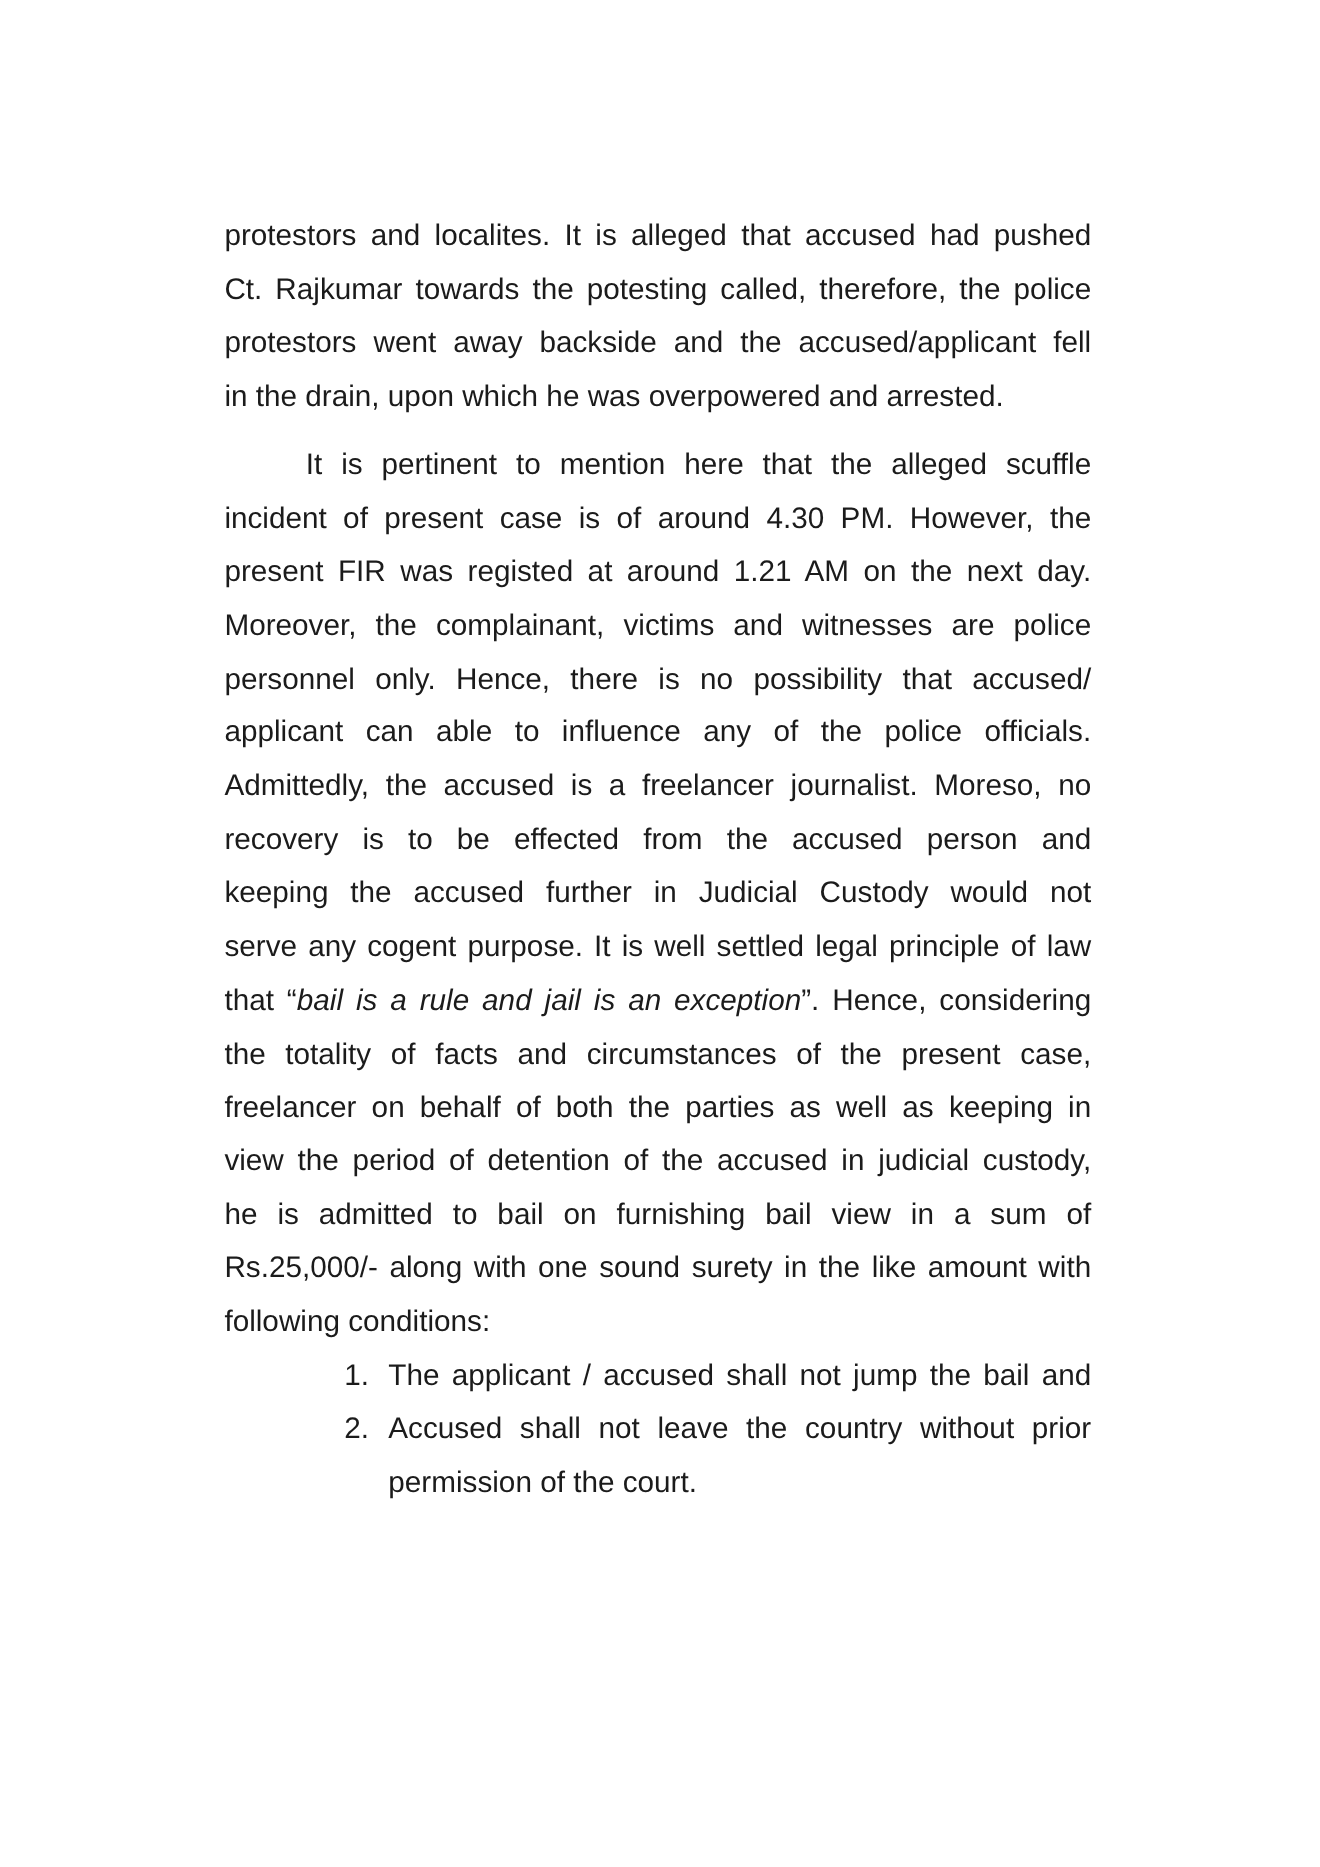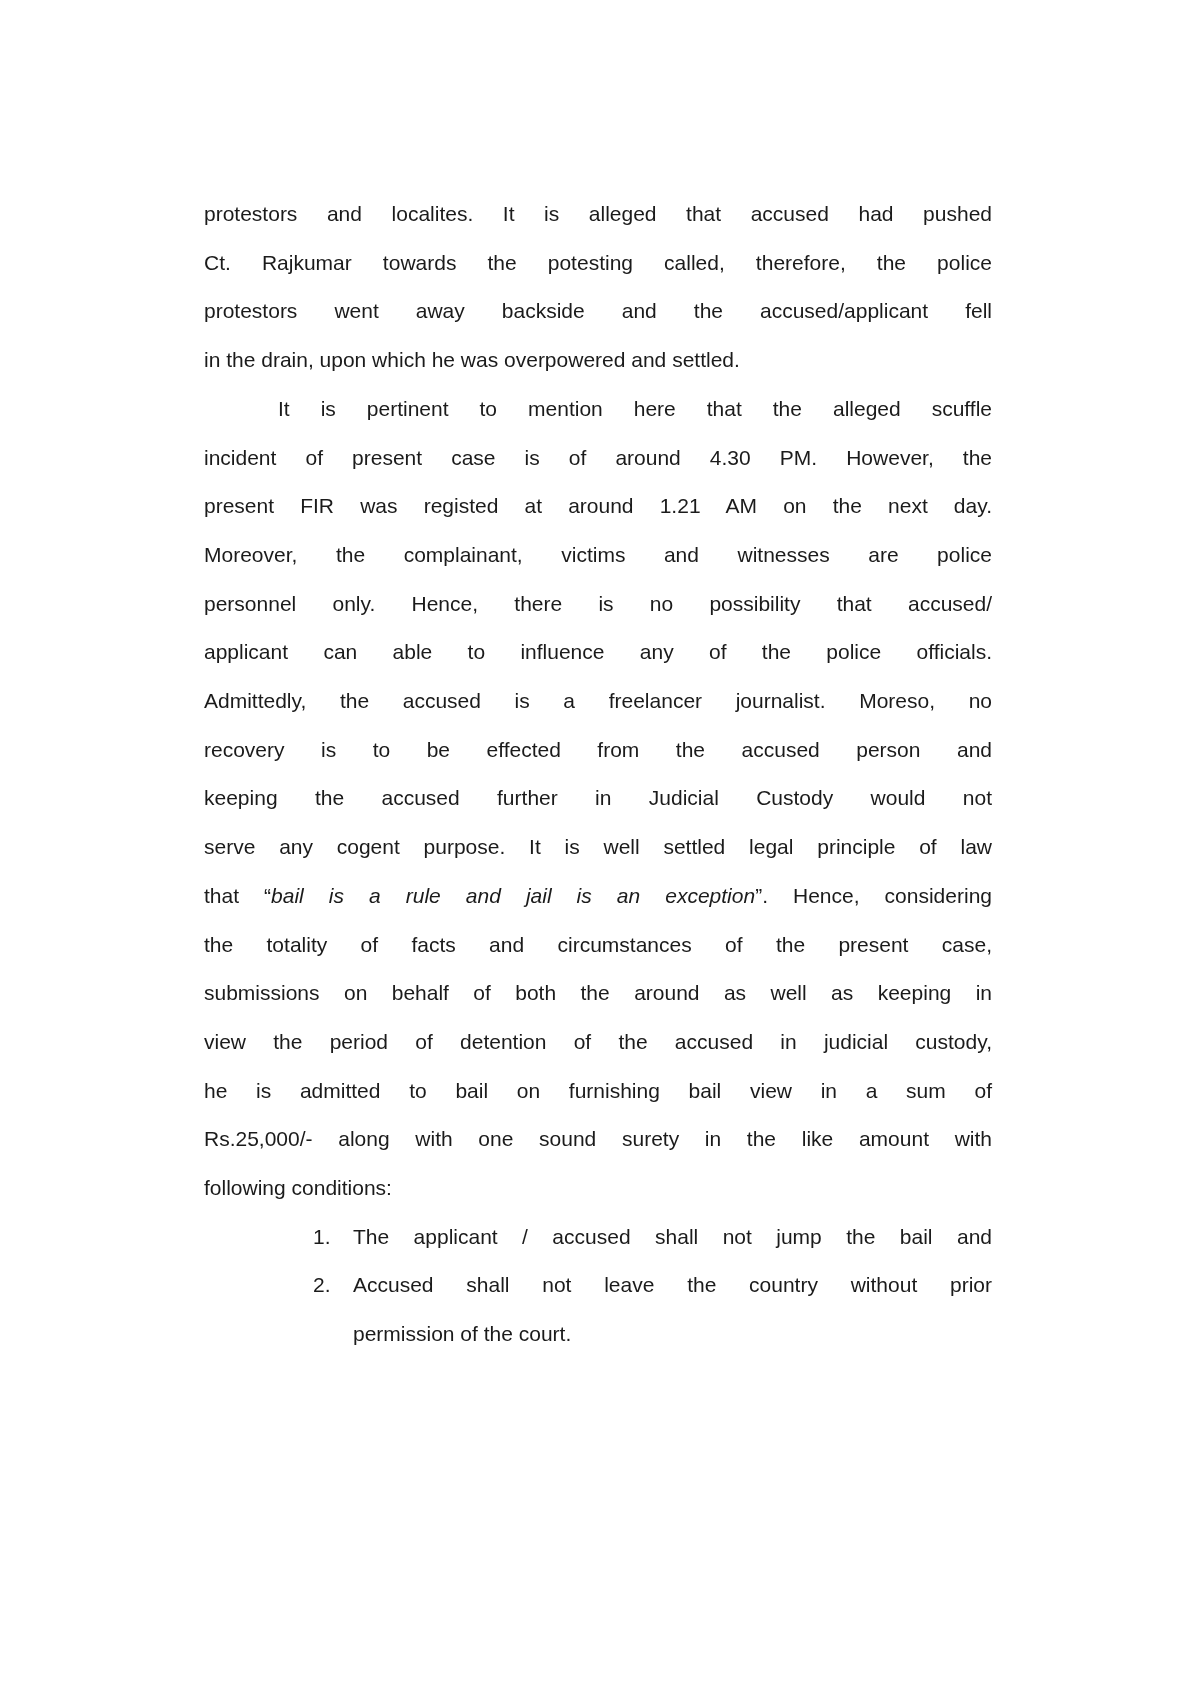--- a/index.html
+++ b/index.html
@@ -14,34 +14,35 @@
     background: #ffffff;
     overflow: hidden;
     font-family: "Liberation Sans", "DejaVu Sans", sans-serif;
     color: #1b1b1b;
   }
   .text-block {
     position: absolute;
     left: 204px;
     top: 190px;
     width: 788px;
-    font-size: 21px;
+    font-size: 27px;
     line-height: 48.7px;
     color: #1b1b1b;
   }
   .line {
     text-align: justify;
     text-align-last: justify;
     white-space: normal;
   }
   .line.last {
     text-align-last: left;
   }
   .line.indent {
     text-indent: 74px;
+    margin-top: 13px;
   }
   .italic {
     font-style: italic;
   }
   .list-item {
     position: relative;
     padding-left: 149px;
   }
   .list-num {
     position: absolute;
@@ -54,37 +55,37 @@
 </head>
 <body>
 
 <div class="page">
   <div class="text-block">
 
     <div>
       <div class="line">protestors and localites. It is alleged that accused had pushed</div>
       <div class="line">Ct. Rajkumar towards the potesting called, therefore, the police</div>
       <div class="line">protestors went away backside and the accused/applicant fell</div>
-      <div class="line last">in the drain, upon which he was overpowered and settled.</div>
+      <div class="line last">in the drain, upon which he was overpowered and arrested.</div>
     </div>
 
     <div>
       <div class="line indent">It is pertinent to mention here that the alleged scuffle</div>
       <div class="line">incident of present case is of around 4.30 PM. However, the</div>
       <div class="line">present FIR was registed at around 1.21 AM on the next day.</div>
       <div class="line">Moreover, the complainant, victims and witnesses are police</div>
       <div class="line">personnel only. Hence, there is no possibility that accused/</div>
       <div class="line">applicant can able to influence any of the police officials.</div>
       <div class="line">Admittedly, the accused is a freelancer journalist. Moreso, no</div>
       <div class="line">recovery is to be effected from the accused person and</div>
       <div class="line">keeping the accused further in Judicial Custody would not</div>
       <div class="line">serve any cogent purpose. It is well settled legal principle of law</div>
       <div class="line"><span>that “</span><span class="italic">bail is a rule and jail is an exception</span><span>”. Hence, considering</span></div>
       <div class="line">the totality of facts and circumstances of the present case,</div>
-      <div class="line">submissions on behalf of both the around as well as keeping in</div>
+      <div class="line">freelancer on behalf of both the parties as well as keeping in</div>
       <div class="line">view the period of detention of the accused in judicial custody,</div>
       <div class="line">he is admitted to bail on furnishing bail view in a sum of</div>
       <div class="line">Rs.25,000/- along with one sound surety in the like amount with</div>
       <div class="line last">following conditions:</div>
     </div>
 
     <div>
       <div class="list-item">
         <span class="list-num">1.</span>
         <div class="line">The applicant / accused shall not jump the bail and</div>

